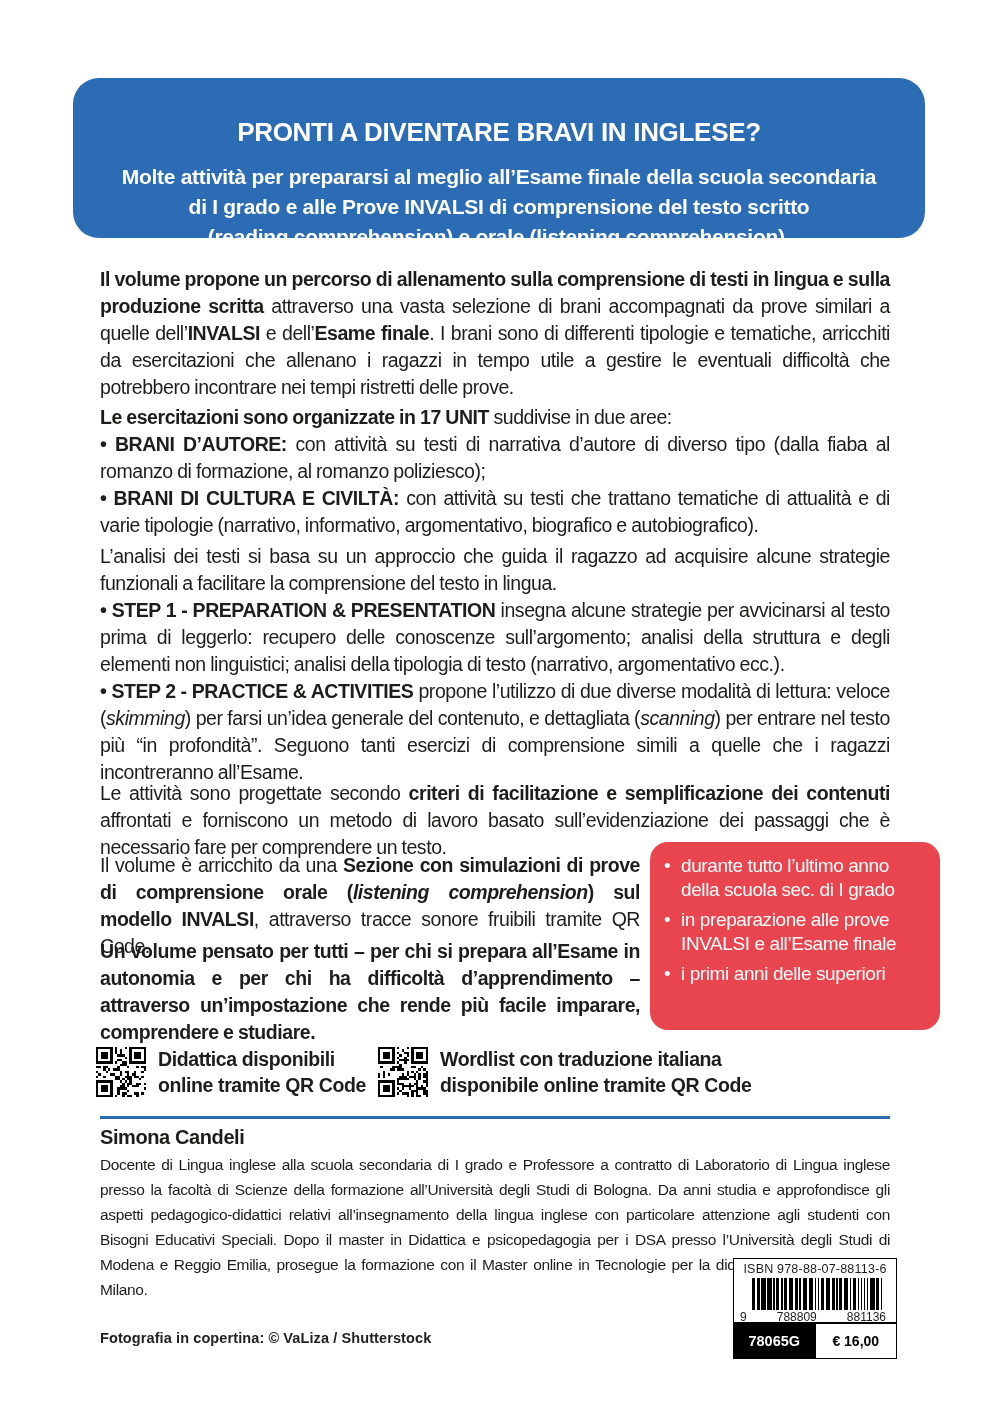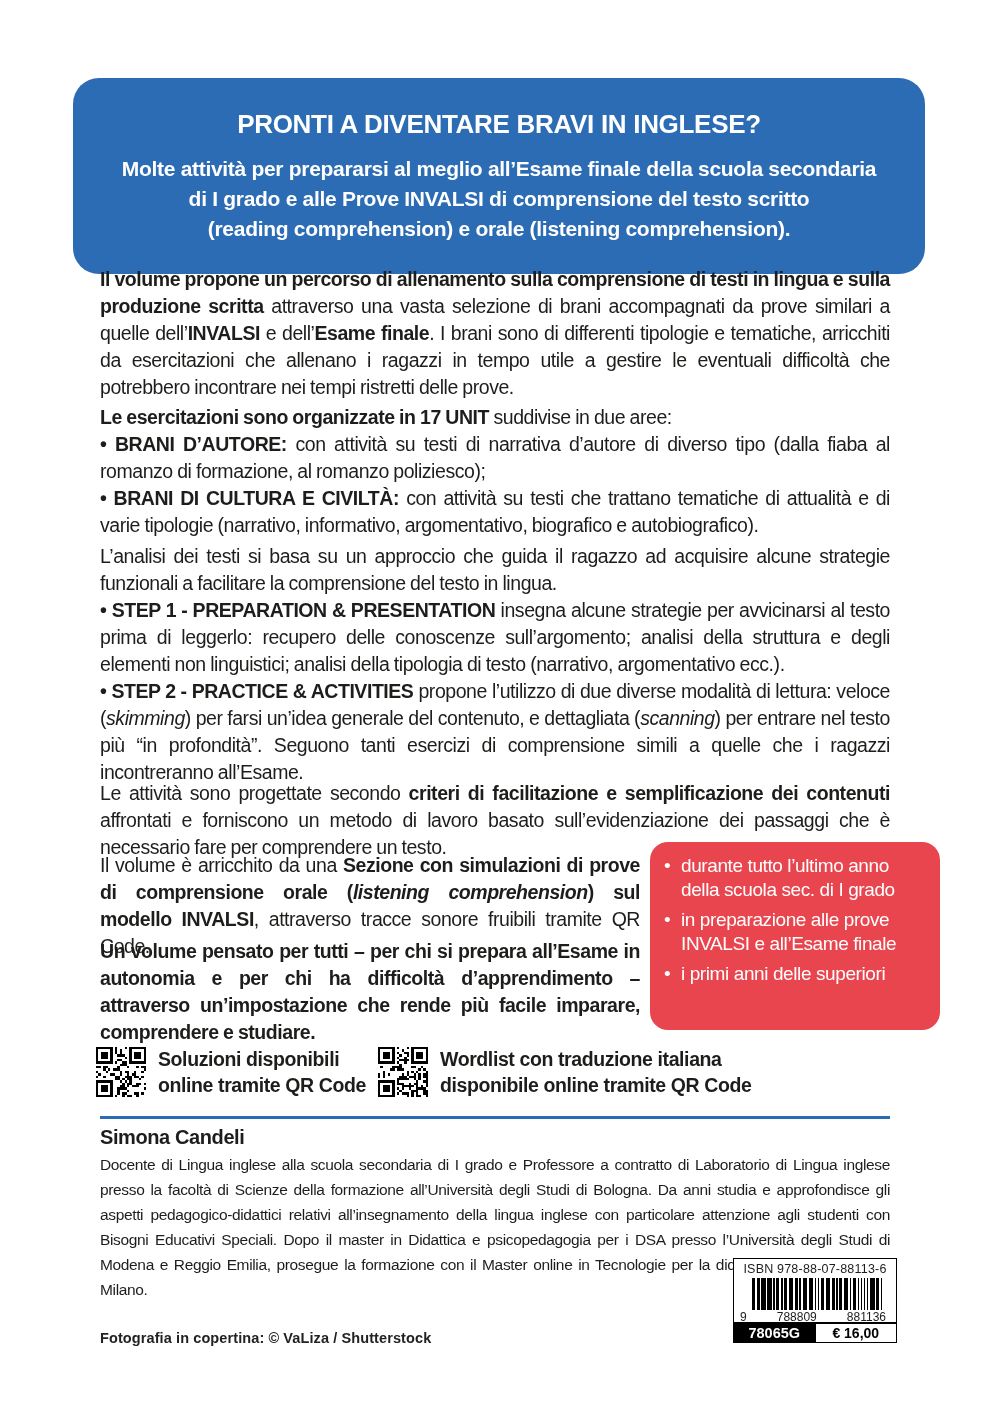--- a/index.html
+++ b/index.html
@@ -5,23 +5,23 @@
   html,body{margin:0;padding:0;background:#ffffff;}
   body{
     width:1000px;height:1405px;position:relative;
     font-family:"Liberation Sans","DejaVu Sans",sans-serif;
     color:#1d1d1b;
   }
   .page{position:absolute;inset:0;background:#fff;overflow:hidden;}
 
   
   .banner{
-    position:absolute;left:73px;top:78px;width:852px;height:196px;
+    position:absolute;left:73px;top:78px;width:852px;height:160px;
     background:var(--blue);border-radius:26px;color:#fff;text-align:center;
-    box-sizing:border-box;padding-top:31px;
+    box-sizing:border-box;padding-top:39px;
   }
   .banner-title{font-size:26px;font-weight:bold;letter-spacing:-0.3px;}
   .banner-body{margin-top:14px;font-size:21px;font-weight:bold;line-height:30px;letter-spacing:-0.3px;}
 
   
   .block{
     position:absolute;left:100px;width:790px;
     font-size:19.5px;line-height:27px;letter-spacing:-0.45px;word-spacing:-0.5px;
     text-align:justify;
   }
@@ -64,21 +64,21 @@
 
   
   .barcode-box{
     position:absolute;left:733px;top:1258px;width:164px;height:65px;
     border:1.5px solid #000;background:#fff;box-sizing:border-box;text-align:center;
   }
   .isbn-label{font-size:12.5px;letter-spacing:0.2px;margin-top:3px;}
   .bars{height:32px;margin:2px 12px 0 18px;display:flex;align-items:stretch;}
   .bars div{background:#000;margin-right:1.6px;}
   .barcode-digits{display:flex;justify-content:space-between;padding:0 10px 0 6px;font-size:12px;margin-top:0px;}
-  .barcode-footer{position:absolute;left:733px;top:1323px;width:164px;height:20px;display:flex;box-sizing:border-box;}
+  .barcode-footer{position:absolute;left:733px;top:1323px;width:164px;height:36px;display:flex;box-sizing:border-box;}
   .code-box{flex:1;background:#000;color:#fff;font-weight:bold;font-size:14.5px;display:flex;align-items:center;justify-content:center;border:1.5px solid #000;box-sizing:border-box;}
   .price-box{flex:1;background:#fff;color:#000;font-weight:bold;font-size:14px;display:flex;align-items:center;justify-content:center;border:1.5px solid #000;border-left:none;box-sizing:border-box;}
 
   .credit{position:absolute;left:100px;top:1330px;font-size:14.5px;letter-spacing:0.1px;color:#222;font-weight:bold;}
 </style>
 </head>
 <body>
 
 <div class="page">
 
@@ -303,21 +303,21 @@
           <rect x="16" y="19" width="1" height="1" fill="#000"></rect>
           <rect x="17" y="19" width="1" height="1" fill="#000"></rect>
           <rect x="19" y="19" width="1" height="1" fill="#000"></rect>
           <rect x="8" y="20" width="1" height="1" fill="#000"></rect>
           <rect x="11" y="20" width="1" height="1" fill="#000"></rect>
           <rect x="13" y="20" width="1" height="1" fill="#000"></rect>
           <rect x="14" y="20" width="1" height="1" fill="#000"></rect>
           <rect x="17" y="20" width="1" height="1" fill="#000"></rect>
         </svg></div>
     <div class="qr-label">
-      <div>Soluzioni disponibili</div>
+      <div>Didattica disponibili</div>
       <div>online tramite QR Code</div>
     </div>
   </div>
 
   <div class="qr-item" id="qr2">
     <div class="qr-icon"><svg xmlns="http://www.w3.org/2000/svg" viewBox="0 0 21 21" width="100%" height="100%" shape-rendering="crispEdges">
           <rect x="0" y="0" width="1" height="1" fill="#000"></rect>
           <rect x="1" y="0" width="1" height="1" fill="#000"></rect>
           <rect x="2" y="0" width="1" height="1" fill="#000"></rect>
           <rect x="3" y="0" width="1" height="1" fill="#000"></rect>

